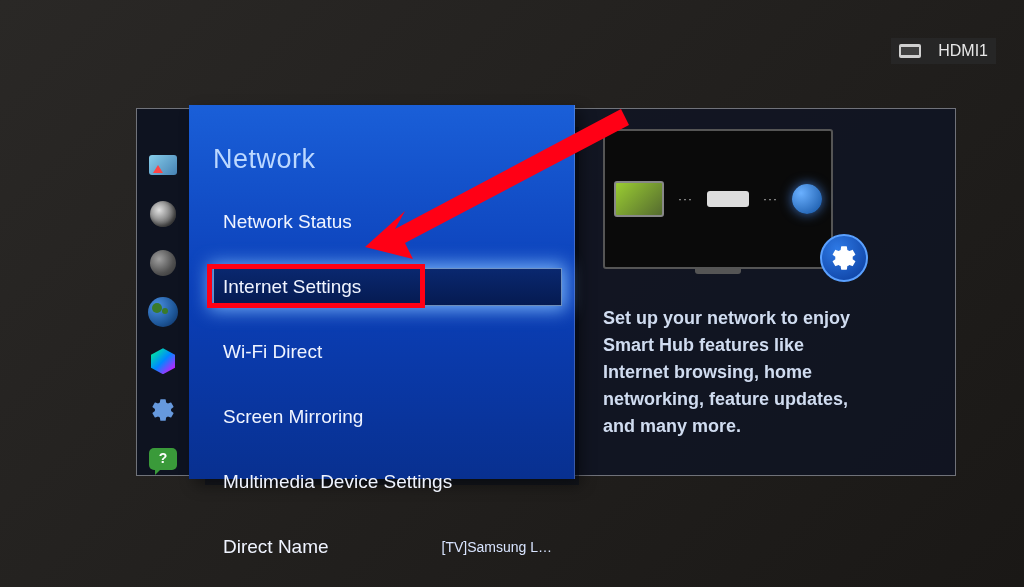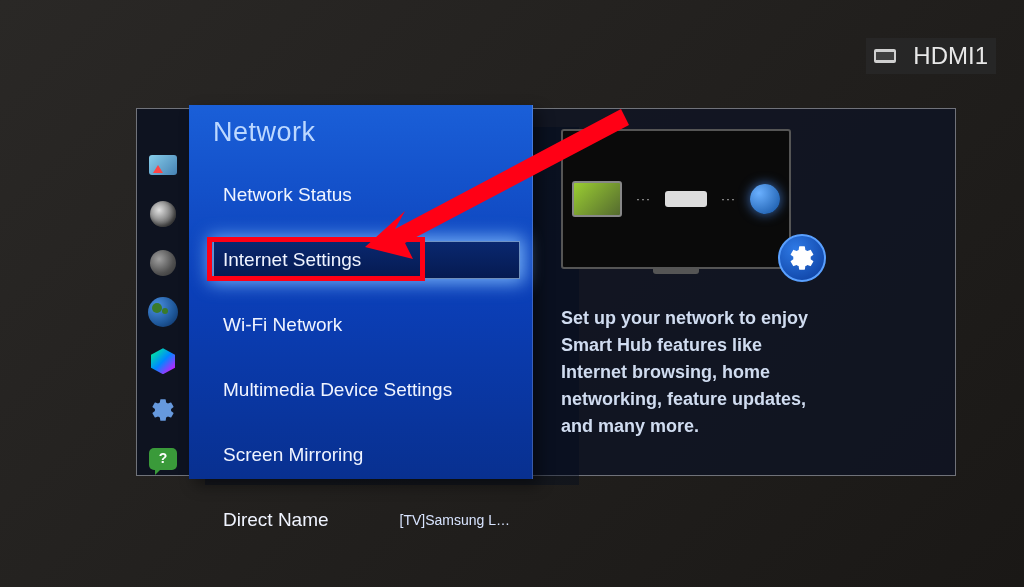--- a/index.html
+++ b/index.html
@@ -16,21 +16,21 @@
       top: 0; left: 0; right: 0; bottom: 0;
       background: linear-gradient(135deg, #2a2826 0%, #1a1816 100%);
     }
     .hdmi-badge {
       position: absolute;
       top: 38px;
       right: 28px;
       background: rgba(40,40,40,0.85);
       color: #e8e8e8;
       padding: 4px 8px;
-      font-size: 24px;
+      font-size: 16px;
       display: flex;
       align-items: center;
       gap: 17px;
     }
     .hdmi-badge .hdmi-icon {
       width: 22px;
       height: 14px;
       background: #d0d0d0;
       border-radius: 2px;
       position: relative;
@@ -84,26 +84,26 @@
       top: 18px;
       left: 68px;
       width: 374px;
       height: 358px;
       background: rgba(0,10,30,0.4);
       z-index: 0;
     }
 
     .main-panel {
       position: relative;
-      width: 344px;
+      width: 386px;
       margin-top: -4px;
       margin-bottom: -4px;
       margin-left: 0px;
       background: linear-gradient(180deg, #1a5fd8 0%, #0b3fb8 50%, #083090 100%);
-      padding: 12px 12px 20px 24px;
+      padding: 39px 12px 20px 24px;
       z-index: 2;
       border-right: 1px solid rgba(255,255,255,0.2);
       box-shadow: 6px 6px 14px rgba(0,0,0,0.45);
     }
     .panel-title {
       color: #bcd8ff;
       font-size: 27px;
       font-weight: 300;
       margin-bottom: 28px;
       letter-spacing: 0.5px;
@@ -244,29 +244,29 @@
       <div class="menu-item">
         <span>Network Status</span>
       </div>
 
       <div class="menu-item selected">
         <span>Internet Settings</span>
         <div class="highlight-box"></div>
       </div>
 
       <div class="menu-item">
-        <span>Wi-Fi Network</span>
+        <span>Wi-Fi Direct</span>
+      </div>
+
+      <div class="menu-item">
+        <span>Screen Mirroring</span>
       </div>
 
       <div class="menu-item">
         <span>Multimedia Device Settings</span>
-      </div>
-
-      <div class="menu-item">
-        <span>Screen Mirroring</span>
       </div>
 
       <div class="menu-item">
         <span>Direct Name</span>
         <span class="value">[TV]Samsung L…</span>
       </div>
     </div>
 
     <div class="info-panel">
       <div class="preview-box">

